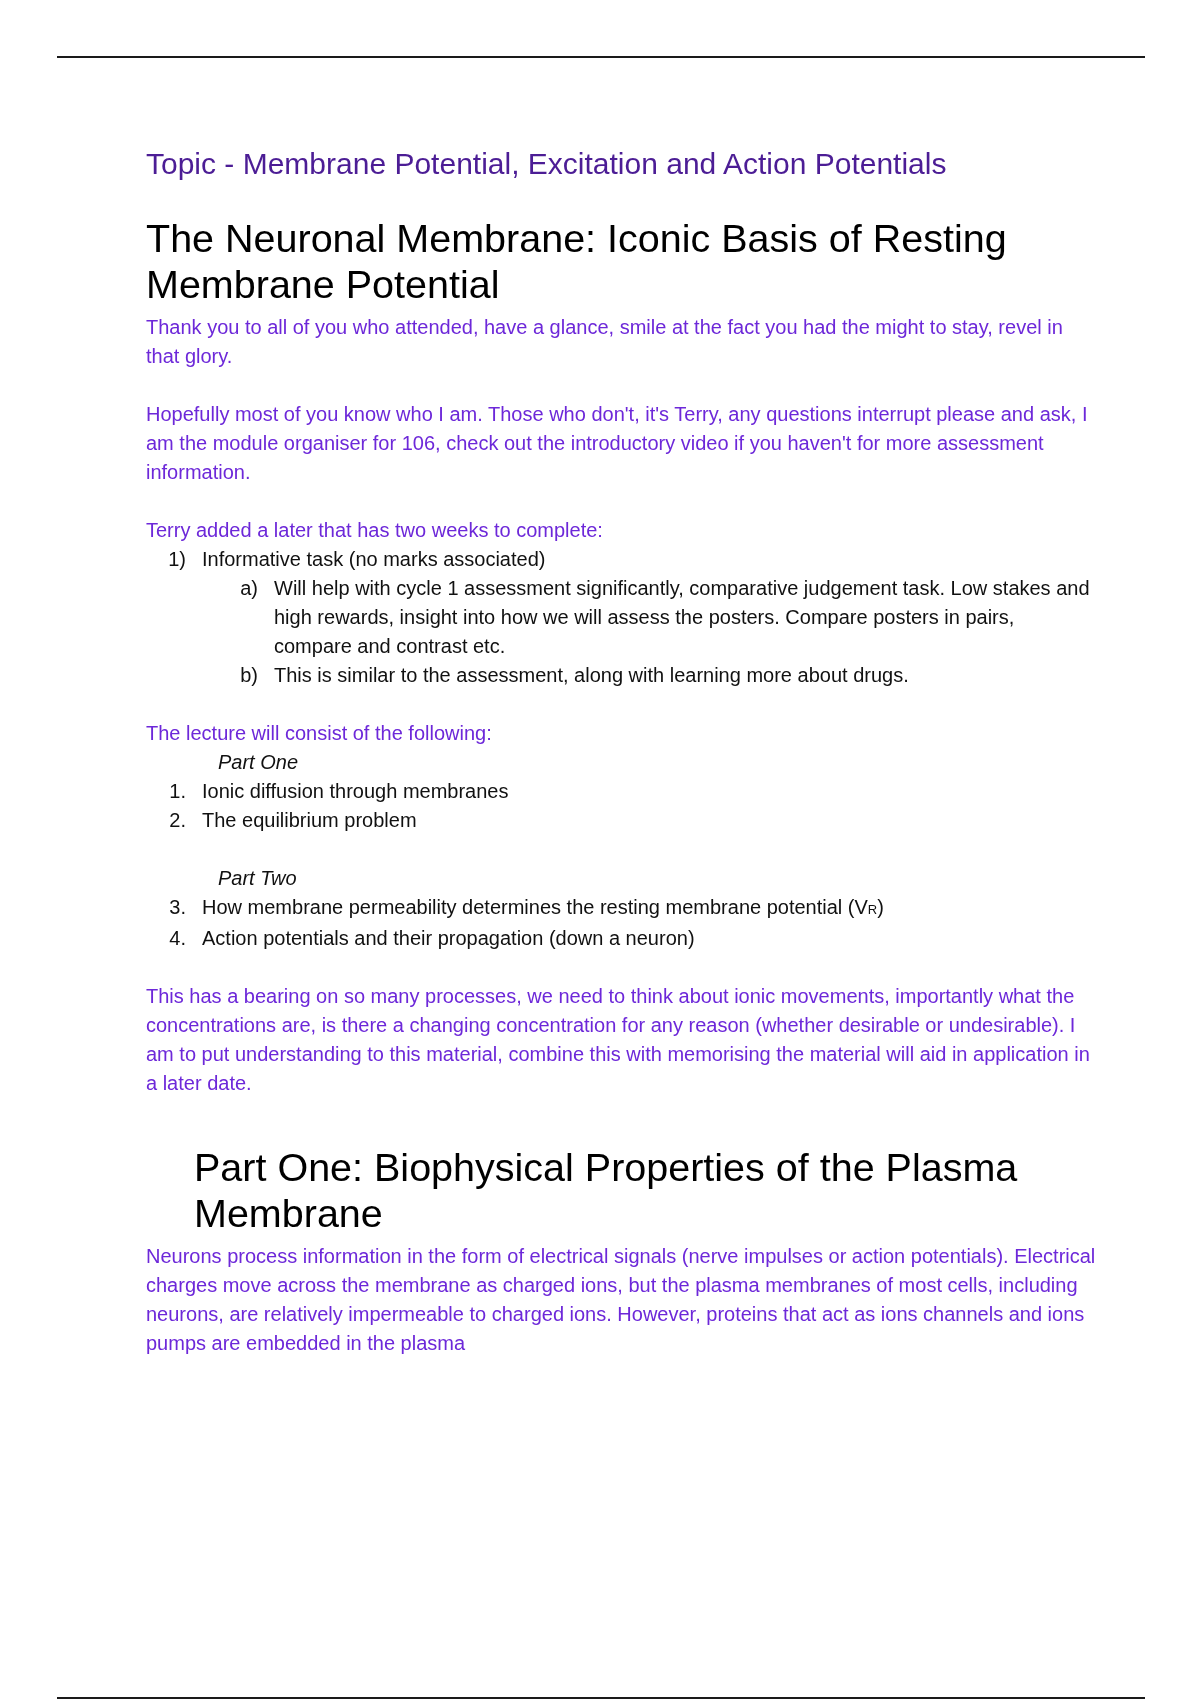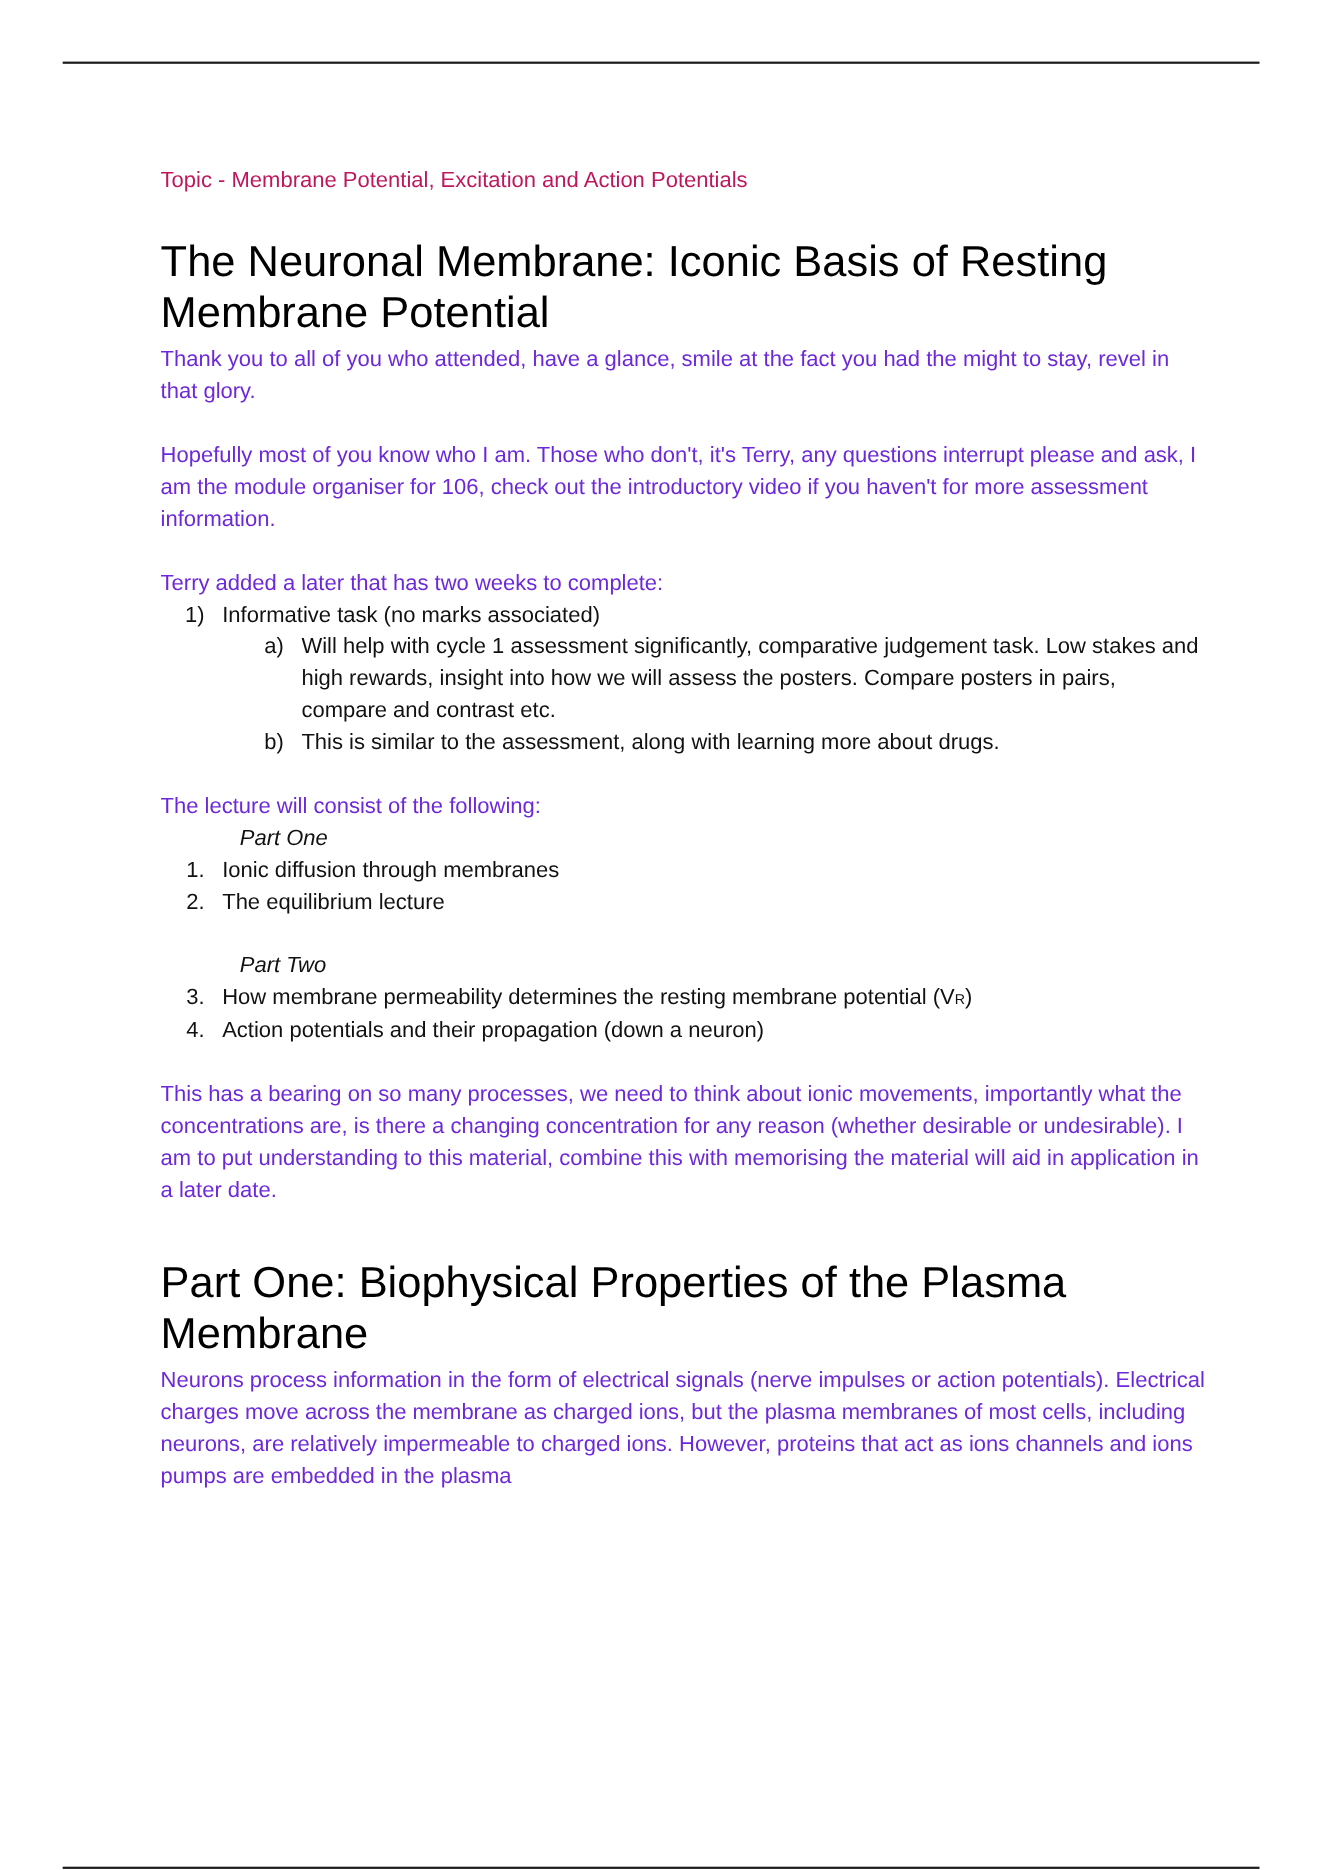--- a/index.html
+++ b/index.html
@@ -33,35 +33,35 @@
     }
     .doc-title {
       font-size: 49px;
       line-height: 58px;
       margin: 0;
       font-weight: normal;
       color: #000;
       letter-spacing: -0.2px;
     }
     .doc-subtitle {
-      font-size: 20px;
+      font-size: 30px;
       line-height: 34px;
-      color: #be185d;
+      color: #4c1d95;
       margin: 2px 0 0 0;
       font-weight: normal;
     }
     .h2 {
       font-size: 39.5px;
       line-height: 46px;
       font-weight: normal;
       margin: 0;
       color: #000;
     }
     .h2.first { margin-top: 34px; }
-    .h2.second { margin-top: 46px; }
+    .h2.second { margin-top: 46px; margin-left: 48px; }
     p, .line {
       font-size: 20px;
       line-height: 29px;
       margin: 0;
       color: #6d28d9;
     }
     .para { margin-top: 0; }
     .gap { height: 29px; }
     .h2 + .para { margin-top: 6px; }
 
@@ -128,21 +128,21 @@
 
     <p class="para">The lecture will consist of the following:</p>
     <div>
       <div class="indent-label">Part One</div>
       <div class="list-row lvl1">
         <span class="marker">1.</span>
         <span class="text">Ionic diffusion through membranes</span>
       </div>
       <div class="list-row lvl1">
         <span class="marker">2.</span>
-        <span class="text">The equilibrium lecture</span>
+        <span class="text">The equilibrium problem</span>
       </div>
       <div class="gap"></div>
       <div class="indent-label">Part Two</div>
       <div class="list-row lvl1">
         <span class="marker">3.</span>
         <span class="text"><span>How membrane permeability determines the resting membrane potential (V</span><span class="sub-r">R</span><span>)</span></span>
       </div>
       <div class="list-row lvl1">
         <span class="marker">4.</span>
         <span class="text">Action potentials and their propagation (down a neuron)</span>

